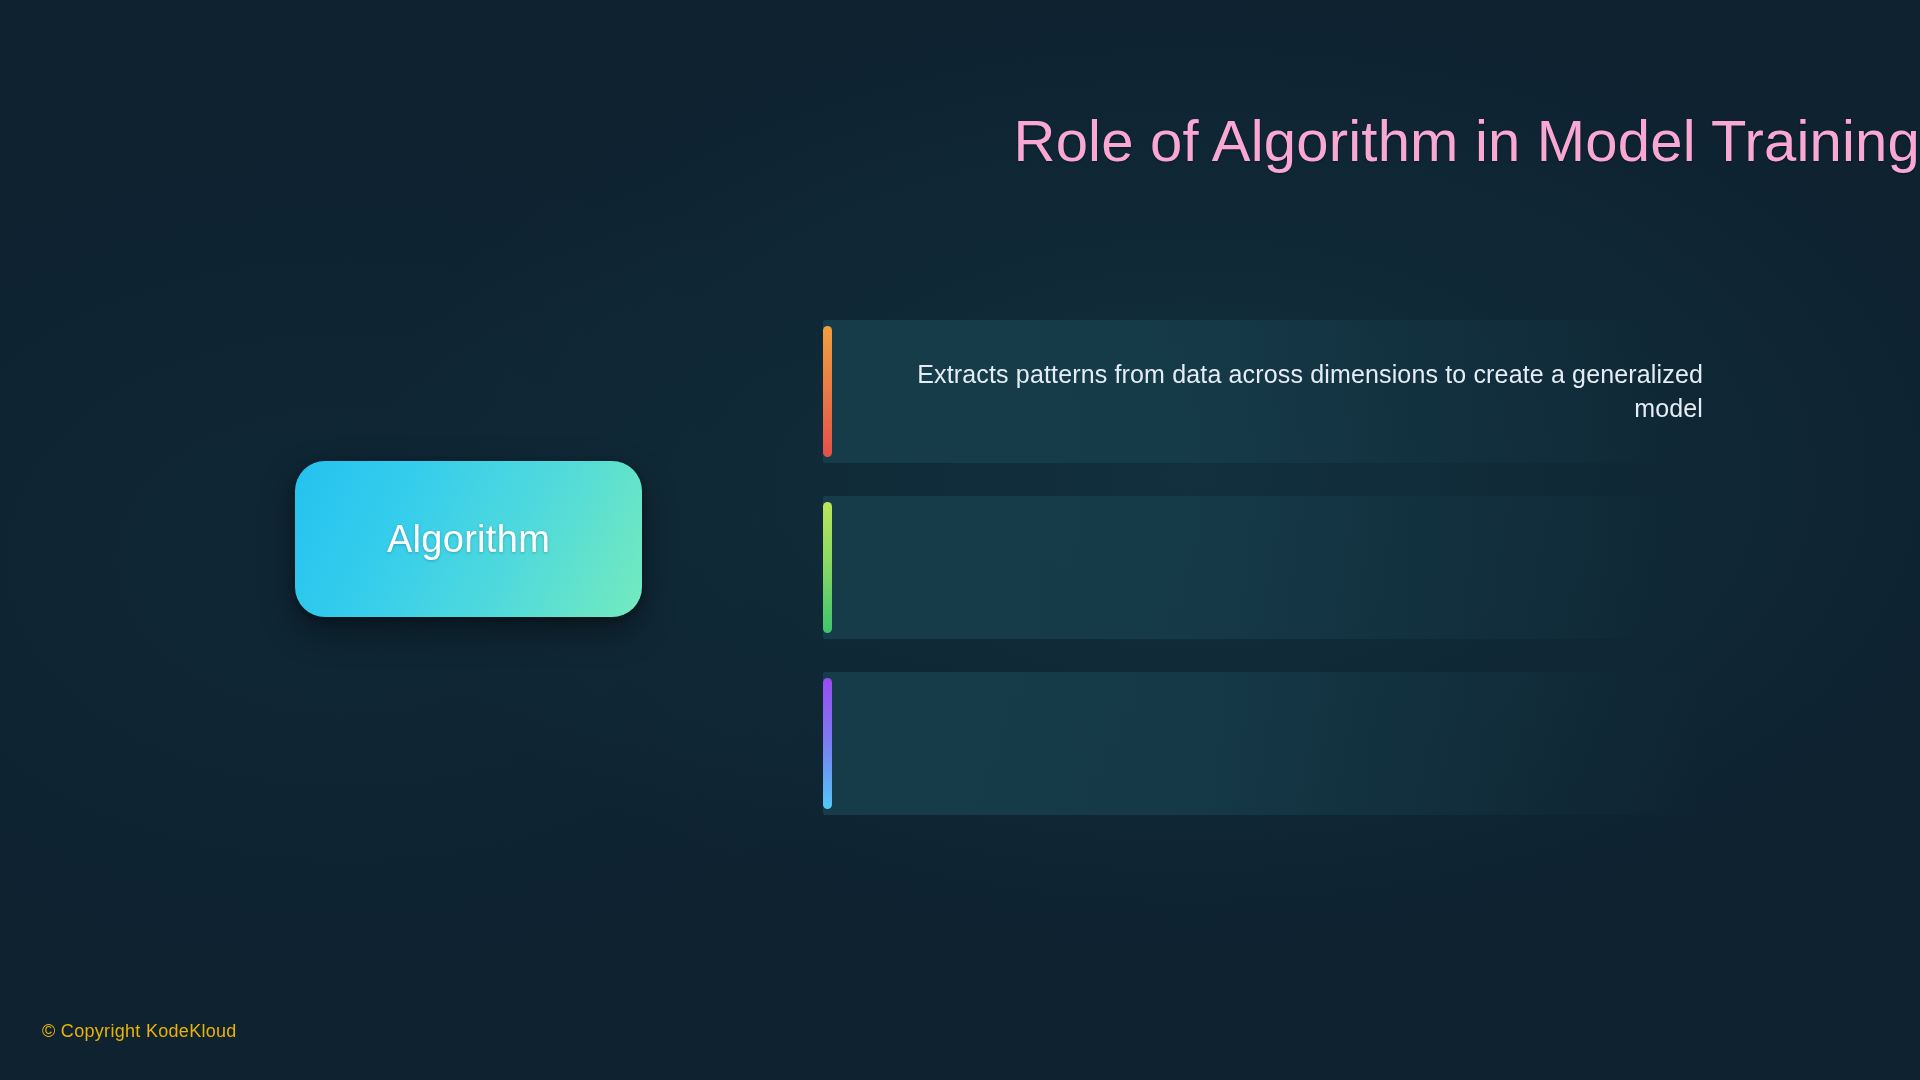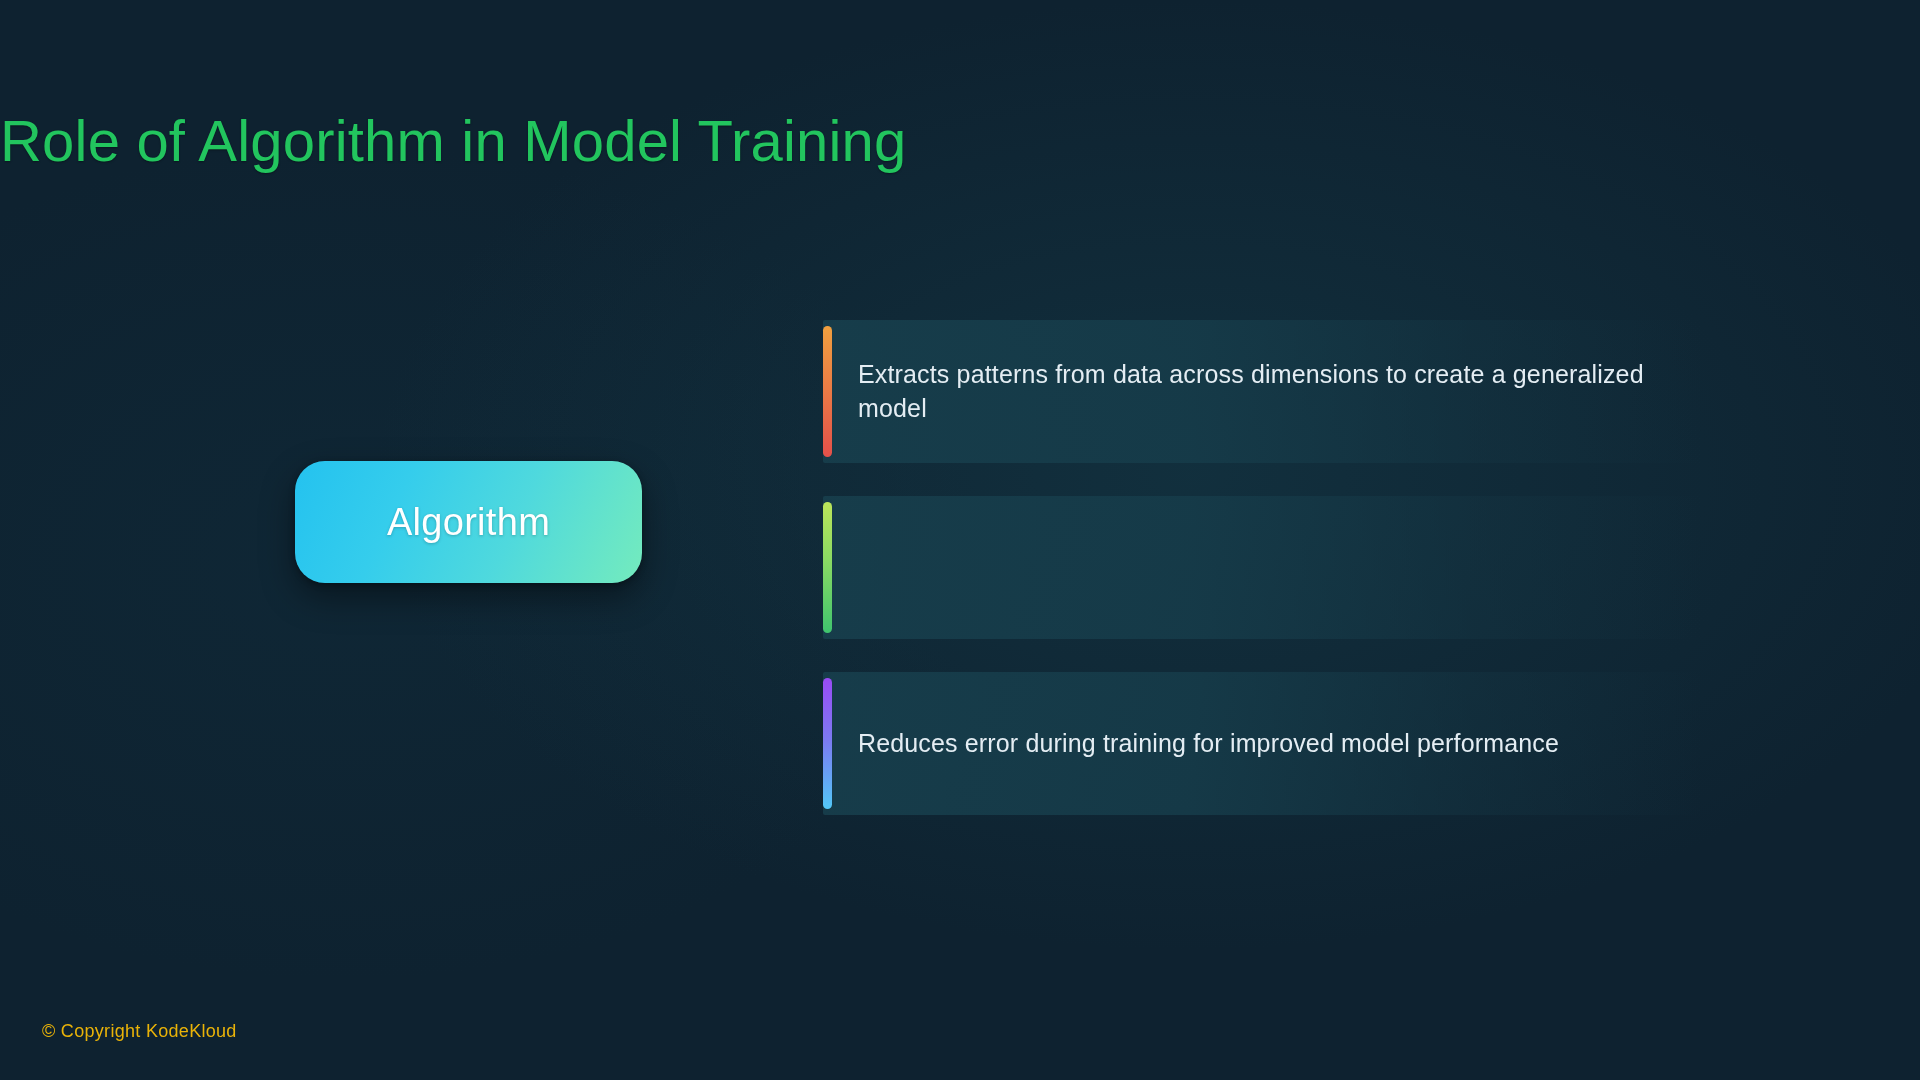--- a/index.html
+++ b/index.html
@@ -30,36 +30,36 @@
       radial-gradient(900px 600px at 18% 52%, rgba(18, 52, 68, 0.28) 0%, rgba(14,34,48,0) 70%);
     pointer-events: none;
   }
 
   
   .title {
     position: absolute;
     left: 0;
     right: 0;
     top: 68px;
-    text-align: left;
+    text-align: right;
     font-size: 58px;
     line-height: 1.18;
     font-weight: 300;
     letter-spacing: 0.2px;
-    color: #22c55e;
+    color: #f9a8d4;
     text-shadow: 0 1px 2px rgba(0,0,0,0.35);
   }
 
   
   .node {
     position: absolute;
     left: 295px;
     top: 461px;
     width: 347px;
-    height: 122px;
+    height: 156px;
     border-radius: 30px;
     background: linear-gradient(115deg, #24c2ef 0%, #35cdec 30%, #4fd9dd 62%, #74ebbd 100%);
     box-shadow:
       0 14px 34px rgba(0, 0, 0, 0.42),
       0 2px 6px rgba(0, 0, 0, 0.3);
     display: flex;
     align-items: center;
     justify-content: center;
   }
   .node-label {
@@ -82,20 +82,21 @@
     height: 143px;
     margin-bottom: 33px;
     display: flex;
     align-items: center;
     border-radius: 2px;
     background: linear-gradient(90deg,
                 rgba(23, 62, 76, 0.92) 0%,
                 rgba(22, 60, 74, 0.86) 42%,
                 rgba(20, 52, 66, 0.48) 74%,
                 rgba(14, 34, 48, 0.0) 100%);
+    text-align: right;
   }
   .card:last-child { margin-bottom: 0; }
 
   .accent {
     position: absolute;
     left: 0;
     top: 6px;
     bottom: 6px;
     width: 9px;
     border-radius: 5px;
@@ -143,20 +144,19 @@
       <span class="accent accent-0"></span>
       <div class="card-text">Extracts patterns from data across dimensions to create a generalized model</div>
     </div>
 
     <div class="card">
       <span class="accent accent-1"></span>
     </div>
 
     <div class="card">
       <span class="accent accent-2"></span>
-      <div class="card-text">Reduces error during training for improved model performance</div>
     </div>
 
   </div>
 
   <div class="footer">© Copyright KodeKloud</div>
 
 </div>
 
 </body></html>

